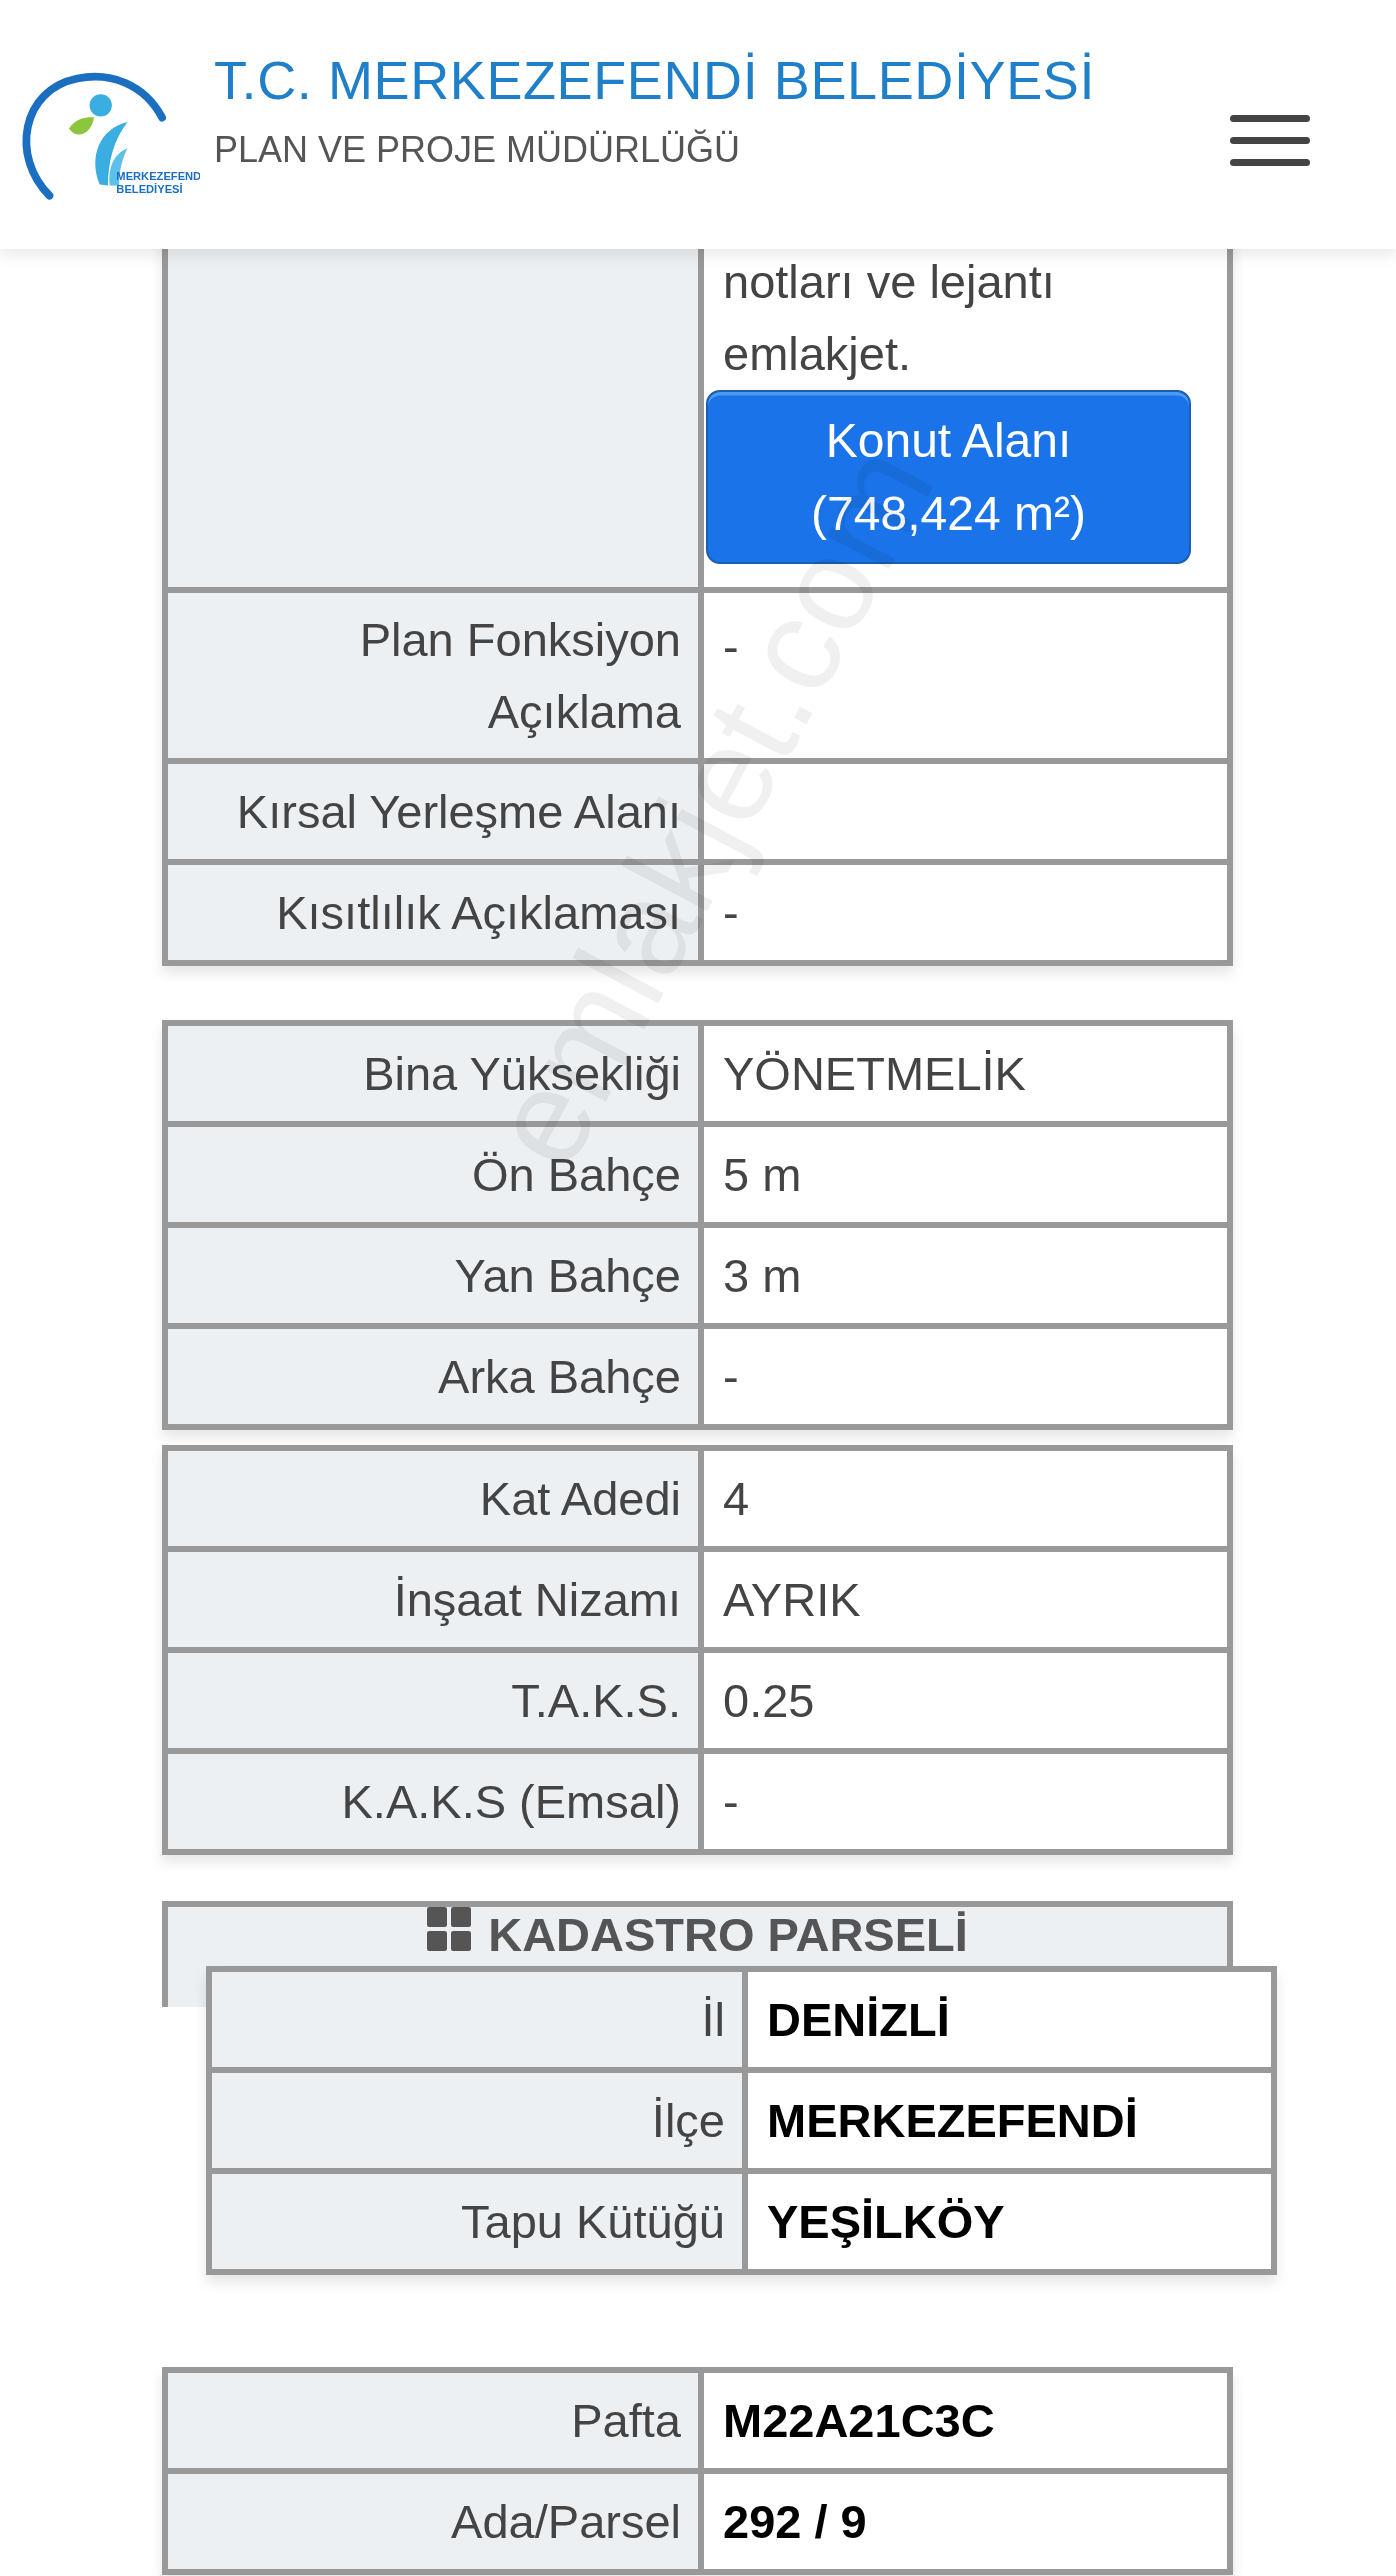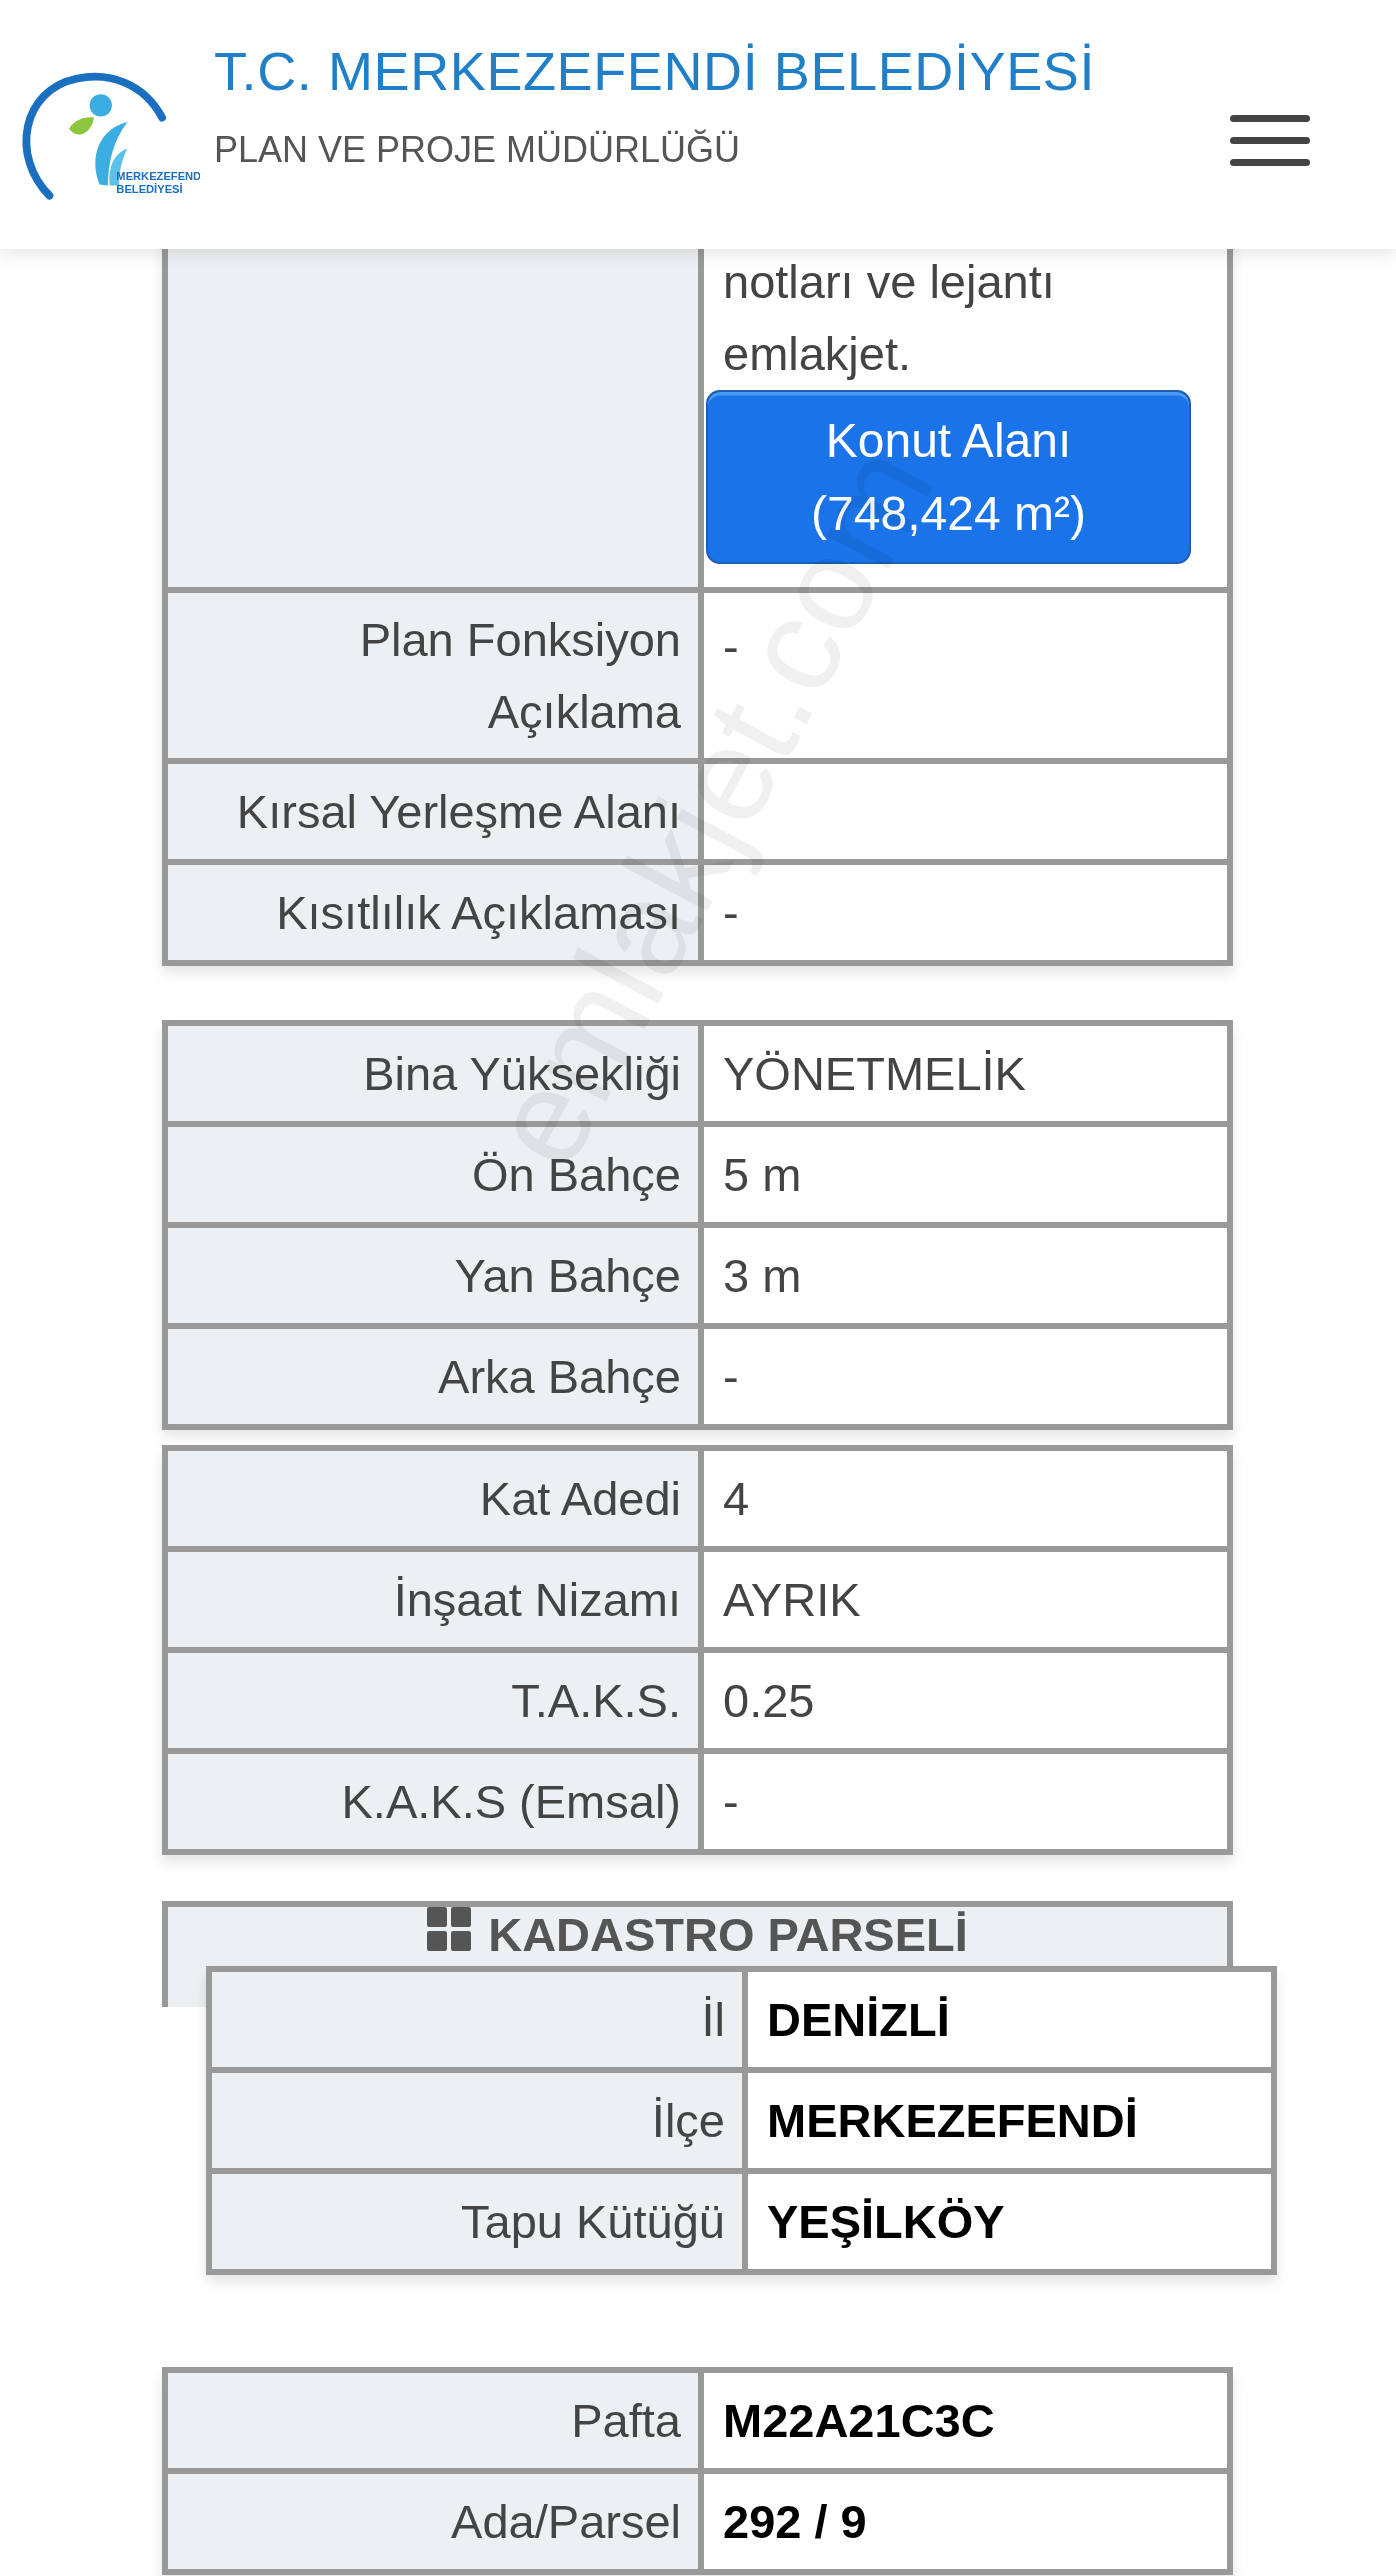--- a/index.html
+++ b/index.html
@@ -11,21 +11,21 @@
   
   .header {
     position: absolute; left: 0; top: 0; width: 1396px; height: 249px;
     background: #ffffff; z-index: 10;
     box-shadow: 0 4.5px 15.7px rgba(0,0,0,0.10);
   }
   .logo {
     position: absolute; left: 15.7px; top: 56px; width: 184px; height: 151px;
   }
   .brand-title {
-    position: absolute; left: 214px; top: 40px;
+    position: absolute; left: 214px; top: 49px;
     font-size: 54px; color: #1f7fc8; letter-spacing: 0.6px; white-space: nowrap;
     font-family: "Liberation Sans", sans-serif;
   }
   .brand-sub {
     position: absolute; left: 214px; top: 129px;
     font-size: 36px; color: #555555; white-space: nowrap;
   }
   .menu-btn {
     position: absolute; left: 1230px; top: 115px; width: 81px; height: 56px;
     cursor: pointer;

